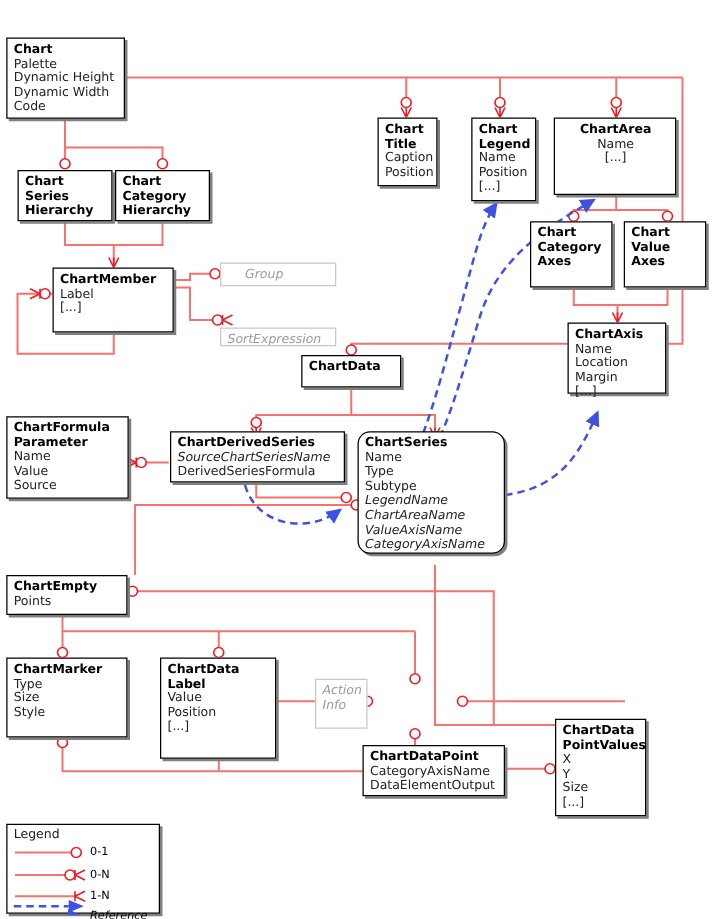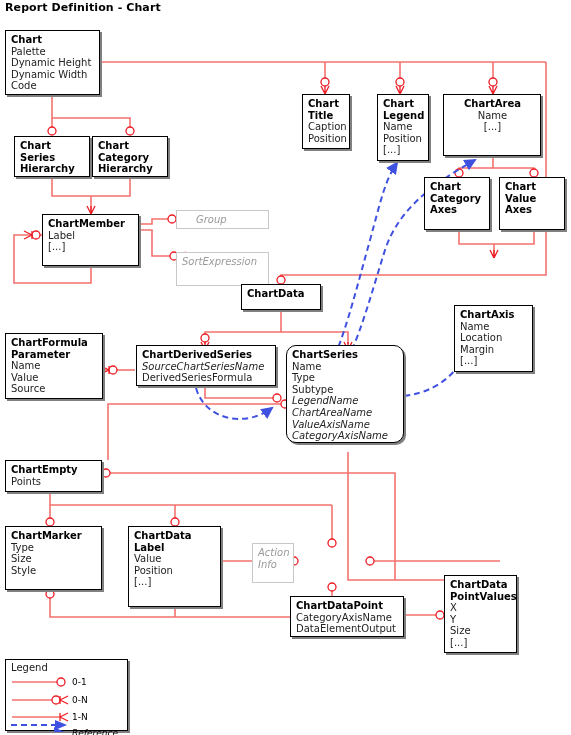--- a/index.html
+++ b/index.html
@@ -53,21 +53,20 @@
   .legend .lg-lbl{
     position:absolute;left:66px;font-size:9px;color:#000;line-height:14px;
   }
   .legend .lg-lbl.ital{font-style:italic;}
 </style>
 </head>
 <body>
 
 <div id="diagram">
 
-  <div class="title">Report Definition - Chart</div>
 
   <svg class="wires" viewBox="0 0 571 735" width="571" height="735">
     <defs>
       <style>
         .ln{stroke:#f4726f;stroke-width:1.6;fill:none;}
         .mk{stroke:#ee1c24;stroke-width:1.3;fill:none;}
         .mkf{fill:#ffffff;stroke:#ee1c24;stroke-width:1.3;}
         .ref{stroke:#3f51e0;stroke-width:2;fill:none;stroke-dasharray:6 4;}
       </style>
       <marker id="refArrow" markerWidth="7" markerHeight="7" refX="5.2" refY="3" orient="auto">
@@ -197,21 +196,21 @@
   <div class="box" style="left:42px;top:214px;width:97px;height:52px;">
     <div class="hd">ChartMember</div>
     <div class="at">Label</div>
     <div class="at">[...]</div>
   </div>
 
   <div class="ghost" style="left:176px;top:210px;width:93px;height:19px;padding-left:19px;">
     <div>Group</div>
   </div>
 
-  <div class="ghost" style="left:176px;top:252px;width:93px;height:34px;">
+  <div class="ghost" style="left:176px;top:262px;width:93px;height:15px;">
     <div>SortExpression</div>
   </div>
 
   <div class="box" style="left:302px;top:94px;width:48px;height:55px;">
     <div class="hd">Chart</div>
     <div class="hd">Title</div>
     <div class="at">Caption</div>
     <div class="at">Position</div>
   </div>
 
@@ -234,21 +233,21 @@
     <div class="hd">Category</div>
     <div class="hd">Axes</div>
   </div>
 
   <div class="box" style="left:499px;top:177px;width:66px;height:53px;">
     <div class="hd">Chart</div>
     <div class="hd">Value</div>
     <div class="hd">Axes</div>
   </div>
 
-  <div class="box" style="left:454px;top:258px;width:79px;height:67px;margin-top:47px;">
+  <div class="box" style="left:454px;top:258px;width:79px;height:57px;">
     <div class="hd">ChartAxis</div>
     <div class="at">Name</div>
     <div class="at">Location</div>
     <div class="at">Margin</div>
     <div class="at">[...]</div>
   </div>
 
   <div class="box" style="left:241px;top:284px;width:80px;height:26px;">
     <div class="hd">ChartData</div>
   </div>

